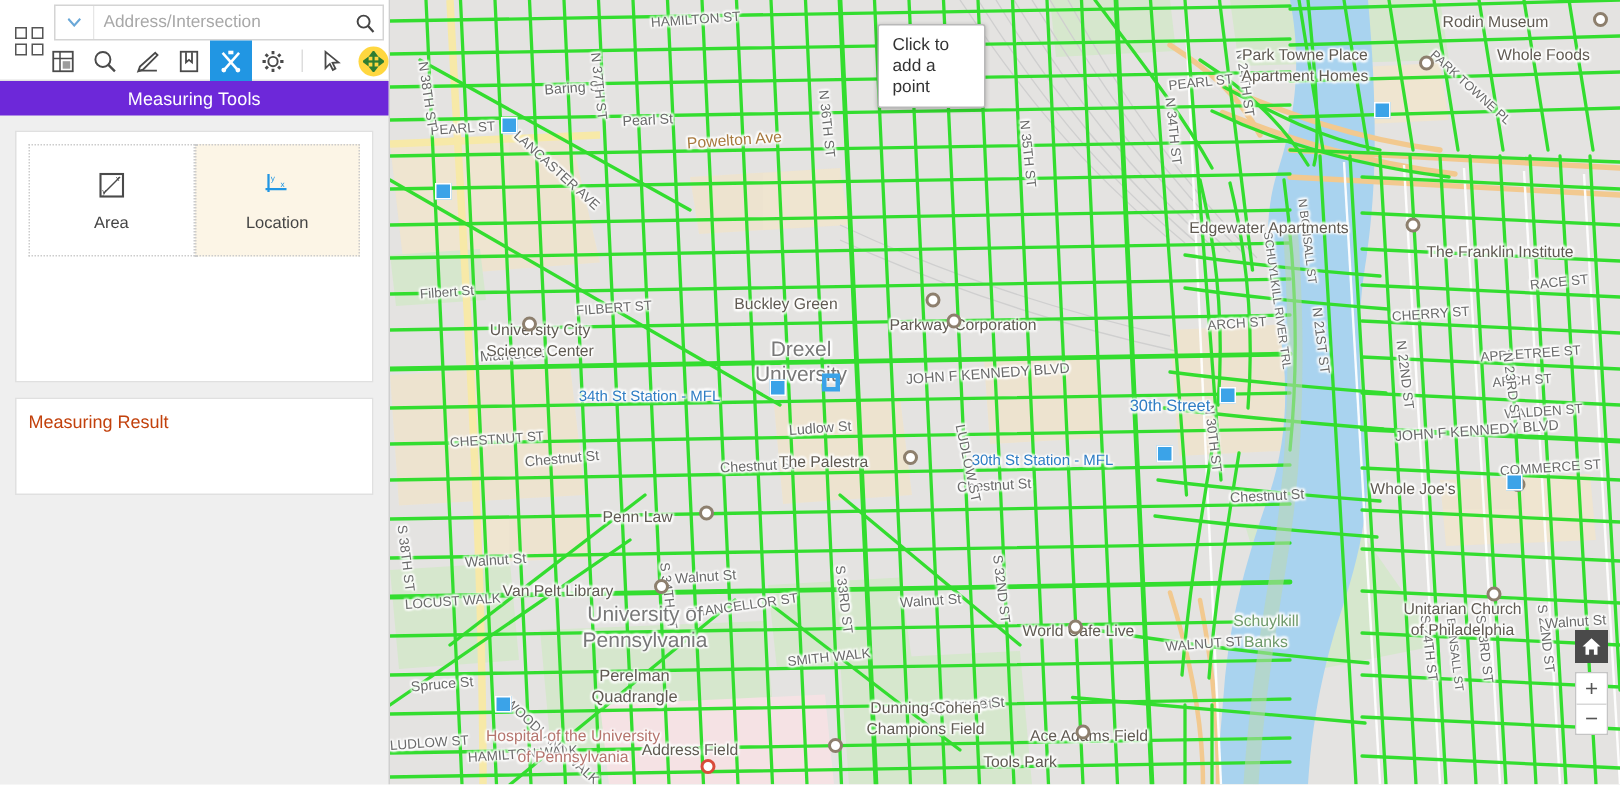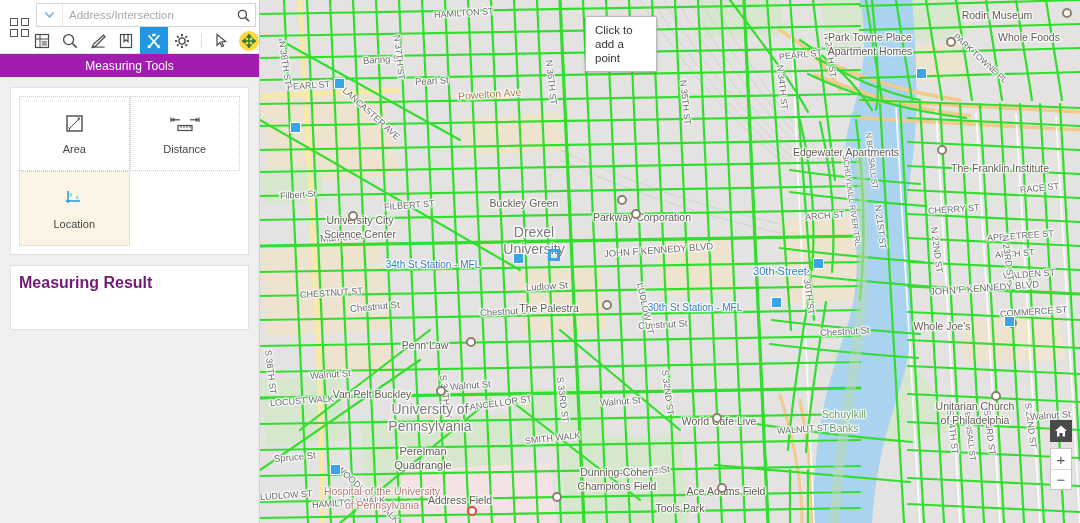--- a/index.html
+++ b/index.html
@@ -65,21 +65,21 @@
   }
   .tbtn.active { background: #2196E3; }
   .tsep { width: 1px; margin: 6px 5px; background: #dddddd; }
   .pan-circle {
     width: 20px; height: 20px; border-radius: 50%;
     background: #FFD740;
     display: flex; align-items: center; justify-content: center;
   }
 
   #panel-title {
-    height: 23px; background: #a21caf;
+    height: 23px; background: #6d28d9;
     color: #ffffff; font-size: 12px;
     display: flex; align-items: center; justify-content: center;
     letter-spacing: .1px;
   }
 
   #panel-body { padding: 10px; }
 
   .card {
     background: #ffffff;
     border: 1px solid #e0e0e0;
@@ -95,21 +95,21 @@
     gap: 8px;
     cursor: pointer;
     background: #ffffff;
   }
   .tool-cell.selected { background: #FCF5E6; }
   .tool-cell.blank { border: none; background: transparent; cursor: default; }
   .tool-label { font-size: 11px; color: #444; }
   .tool-ico { height: 22px; display:flex; align-items:center; justify-content:center; }
 
   #result-card { height: 65px; }
-  #result-label { font-size: 16px; color: #701a75; font-weight: bold; }
+  #result-label { font-size: 12px; color: #c2410c; }
 
   
   #map {
     position: absolute; left: 260px; top: 0;
     width: 820px; height: 523px;
     overflow: hidden;
     background: #e9e9e9;
     cursor: crosshair;
   }
   #map-canvas { position: absolute; left:0; top:0; width: 820px; height: 523px; }
@@ -307,42 +307,20 @@
               <svg width="21" height="21" viewBox="0 0 21 21">
                 <rect x="3" y="3" width="15" height="15" fill="none" stroke="#4a4a4a" stroke-width="1.4"></rect>
                 <path d="M5 16 L16 5" stroke="#4a4a4a" stroke-width="1"></path>
                 <text x="13.2" y="7.4" font-size="5" fill="#4a4a4a" font-family="Liberation Sans, sans-serif">x</text>
                 <text x="4.2" y="16.6" font-size="5" fill="#4a4a4a" font-family="Liberation Sans, sans-serif">y</text>
               </svg>
             </span>
             <span class="tool-label">Area</span>
           </div>
 
-          <div class="tool-cell">
-            <span class="tool-ico">
-              <svg width="34" height="21" viewBox="0 0 34 21">
-                <g stroke="#4a4a4a" stroke-width="1.2">
-                  <line x1="3" y1="4.5" x2="3" y2="9"></line>
-                    <line x1="3" y1="6.8" x2="12" y2="6.8"></line>
-                  <path d="M3.2 6.8 L6.4 4.6 L6.4 9 Z" fill="#4a4a4a" stroke="none"></path>
-                  <line x1="31" y1="4.5" x2="31" y2="9"></line>
-                    <line x1="22" y1="6.8" x2="31" y2="6.8"></line>
-                  <path d="M30.8 6.8 L27.6 4.6 L27.6 9 Z" fill="#4a4a4a" stroke="none"></path>
-                </g>
-                <rect x="10" y="12.5" width="14" height="5" fill="none" stroke="#4a4a4a" stroke-width="1.2"></rect>
-                <g stroke="#4a4a4a" stroke-width="1">
-                  <line x1="13" y1="12.5" x2="13" y2="15.2"></line>
-                  <line x1="16" y1="12.5" x2="16" y2="15.2"></line>
-                  <line x1="19" y1="12.5" x2="19" y2="15.2"></line>
-                  <line x1="22" y1="12.5" x2="22" y2="15.2"></line>
-                </g>
-              </svg>
-            </span>
-            <span class="tool-label">Distance</span>
-          </div>
 
           <div class="tool-cell selected">
             <span class="tool-ico">
               <svg width="22" height="21" viewBox="0 0 22 21">
                 <g stroke="#2196E3" stroke-width="1.5" fill="none">
                   <line x1="5" y1="3" x2="5" y2="15"></line>
                   <line x1="3" y1="13" x2="17" y2="13"></line>
                 </g>
                 <text x="6.5" y="7.6" font-size="5.5" fill="#2196E3" font-family="Liberation Sans, sans-serif">y</text>
                 <text x="13" y="11.4" font-size="5.5" fill="#2196E3" font-family="Liberation Sans, sans-serif">x</text>
@@ -709,21 +687,21 @@
         <div class="mlabel poi" style="left: 586px; top: 146px; font-size: 10.5px; line-height: 13.5px; text-align: center; transform: translateX(-50%);">Edgewater Apartments</div>
         <div class="poi-dot" style="left: 802px; top: 8px;"></div>
         <div class="mlabel poi" style="left: 737px; top: 9px; font-size: 10.5px; line-height: 13.5px; text-align: center; transform: translateX(-50%);">Rodin Museum</div>
         <div class="mlabel poi" style="left: 769px; top: 31px; font-size: 10.5px; line-height: 13.5px; text-align: center; transform: translateX(-50%);">Whole Foods</div>
         <div class="mlabel poi" style="left: 740px; top: 162px; font-size: 10.5px; line-height: 13.5px; text-align: center; transform: translateX(-50%);">The Franklin Institute</div>
         <div class="poi-dot" style="left: 747px; top: 318px;"></div>
         <div class="mlabel poi" style="left: 682px; top: 320px; font-size: 10.5px; line-height: 13.5px; text-align: center; transform: translateX(-50%);">Whole Joe's</div>
         <div class="poi-dot" style="left: 206px; top: 337px;"></div>
         <div class="mlabel poi" style="left: 165px; top: 339px; font-size: 10.5px; line-height: 13.5px; text-align: center; transform: translateX(-50%);">Penn Law</div>
         <div class="poi-dot" style="left: 176px; top: 386px;"></div>
-        <div class="mlabel poi" style="left: 112px; top: 388px; font-size: 10.5px; line-height: 13.5px; text-align: center; transform: translateX(-50%);">Van Pelt Buckley</div>
+        <div class="mlabel poi" style="left: 112px; top: 388px; font-size: 10.5px; line-height: 13.5px; text-align: center; transform: translateX(-50%);">Van Pelt Library</div>
         <div class="mlabel big" style="left: 170px; top: 401px; font-size: 14px; line-height: 17px; text-align: center; transform: translateX(-50%);">University of<br>Pennsylvania</div>
         <div class="mlabel poi" style="left: 163px; top: 444px; font-size: 11px; line-height: 14px; text-align: center; transform: translateX(-50%);">Perelman<br>Quadrangle</div>
         <div class="poi-dot" style="left: 342px; top: 300px;"></div>
         <div class="mlabel poi" style="left: 289px; top: 302px; font-size: 10.5px; line-height: 13.5px; text-align: center; transform: translateX(-50%);">The Palestra</div>
         <div class="mlabel poi" style="left: 357px; top: 466px; font-size: 10.5px; line-height: 13.5px; text-align: center; transform: translateX(-50%);">Dunning-Cohen<br>Champions Field</div>
         <div class="poi-dot" style="left: 292px; top: 492px;"></div>
         <div class="mlabel poi" style="left: 200px; top: 494px; font-size: 10.5px; line-height: 13.5px; text-align: center; transform: translateX(-50%);">Address Field</div>
         <div class="poi-dot red" style="left: 207px; top: 506px;"></div>
         <div class="mlabel hosp" style="left: 122px; top: 485px; font-size: 10.5px; line-height: 13.5px; text-align: center; transform: translateX(-50%);">Hospital of the University<br>of Pennsylvania</div>
         <div class="poi-dot" style="left: 452px; top: 413px;"></div>

